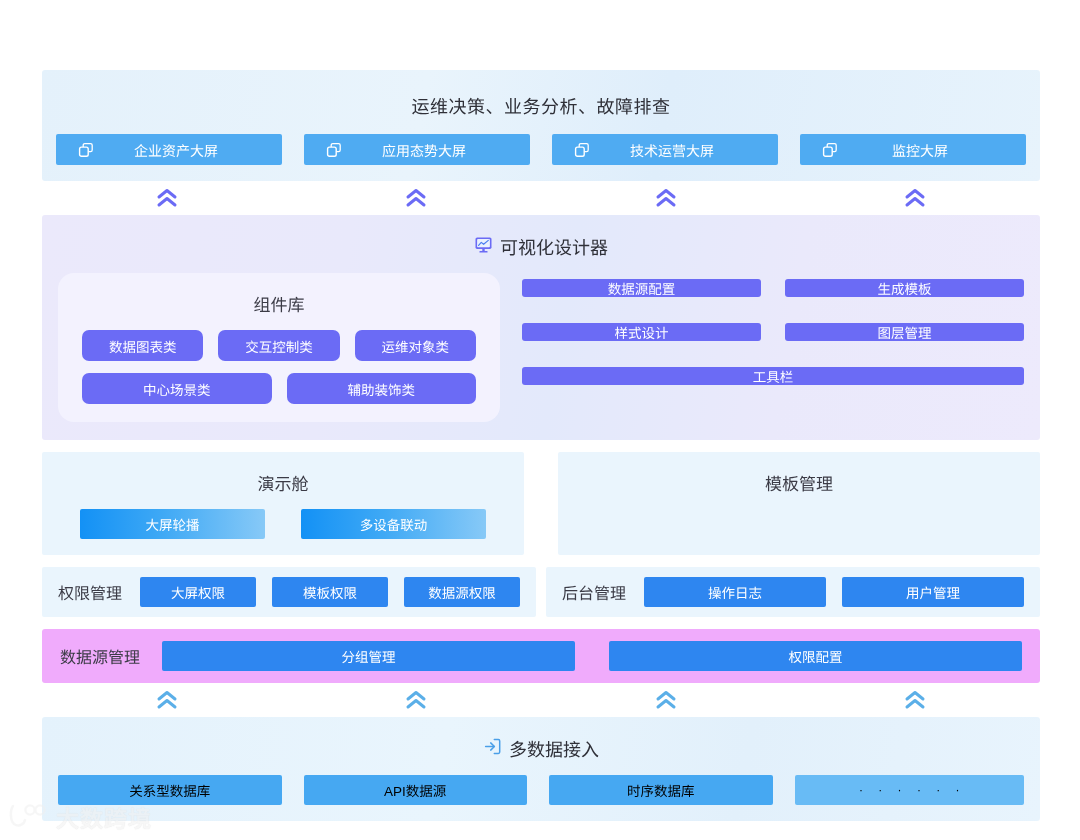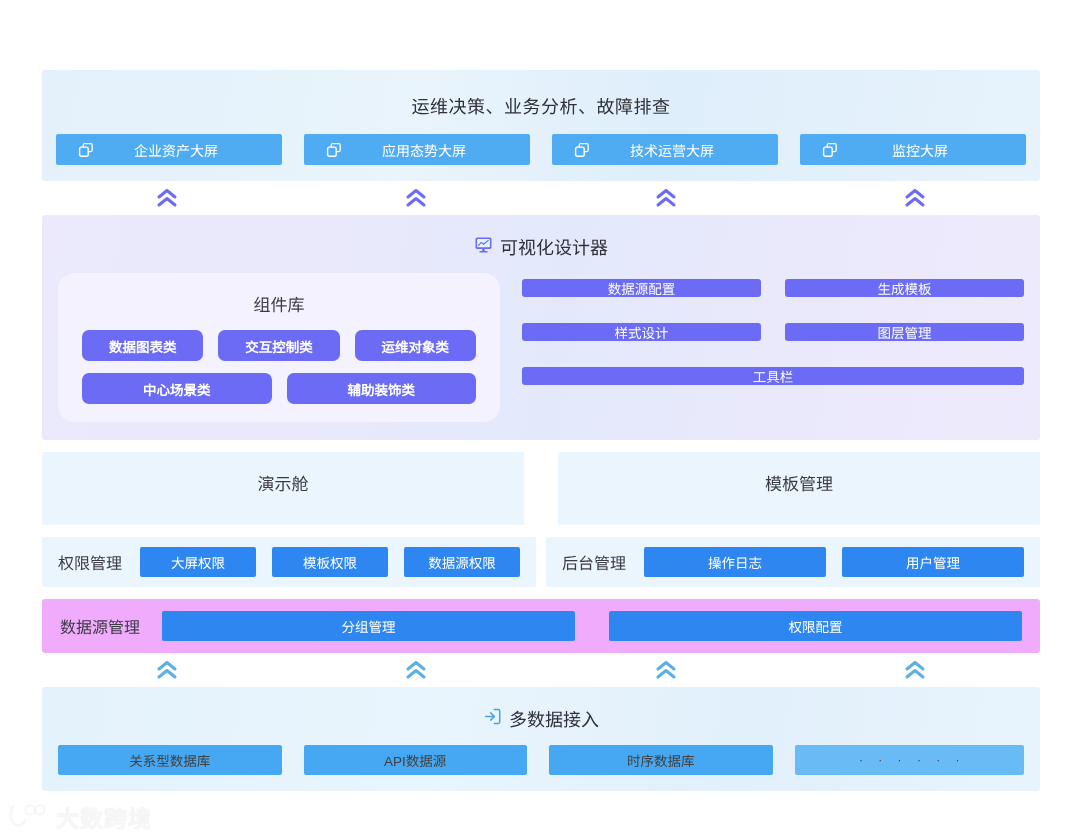--- a/index.html
+++ b/index.html
@@ -138,21 +138,20 @@
     align-items: center;
     justify-content: center;
     font-size: 13.5px;
     height: 31px;
     box-sizing: border-box;
   }
   .lib-row {
     display: flex;
     gap: 15px;
     margin-bottom: 12px;
-    font-weight: bold;
   }
   .lib-row.r1 .purple-btn { flex: 1 1 0; }
   .lib-row.r2 { margin-bottom: 0; }
   .lib-row.r2 .purple-btn { flex: 1 1 0; }
 
   .designer-tools {
     flex: 1 1 auto;
     display: grid;
     grid-template-columns: 1fr 1fr;
     grid-auto-rows: 30px;
@@ -268,21 +267,21 @@
     margin: 6px 0 14px 0;
   }
   .access-head .ttl { font-size: 18px; color: #2f3038; }
   .access-row {
     display: flex;
     gap: 22px;
   }
   .access-btn {
     flex: 1 1 0;
     background: #46a8f2;
-    color: #404040;
+    color: #000000;
     font-size: 13.5px;
     height: 30px;
     border-radius: 2px;
     display: flex;
     align-items: center;
     justify-content: center;
   }
   .access-btn.muted {
     background: #68bbf5;
     letter-spacing: 6px;
@@ -434,20 +433,24 @@
 
     </div>
   </div>
 
   <div style="height:12px;background:#ffffff;"></div>
 
   <div class="row-split">
 
     <div class="pane layer-present" style="flex:1 1 0;">
       <div class="pane-title">演示舱</div>
+      <div class="present-btns">
+        <div class="grad-btn">大屏轮播</div>
+        <div class="grad-btn">多设备联动</div>
+      </div>
     </div>
 
     <div class="pane layer-present" style="flex:1 1 0;margin-left:24px;">
       <div class="pane-title">模板管理</div>
     </div>
 
   </div>
 
   <div style="height:12px;background:#ffffff;"></div>
 

